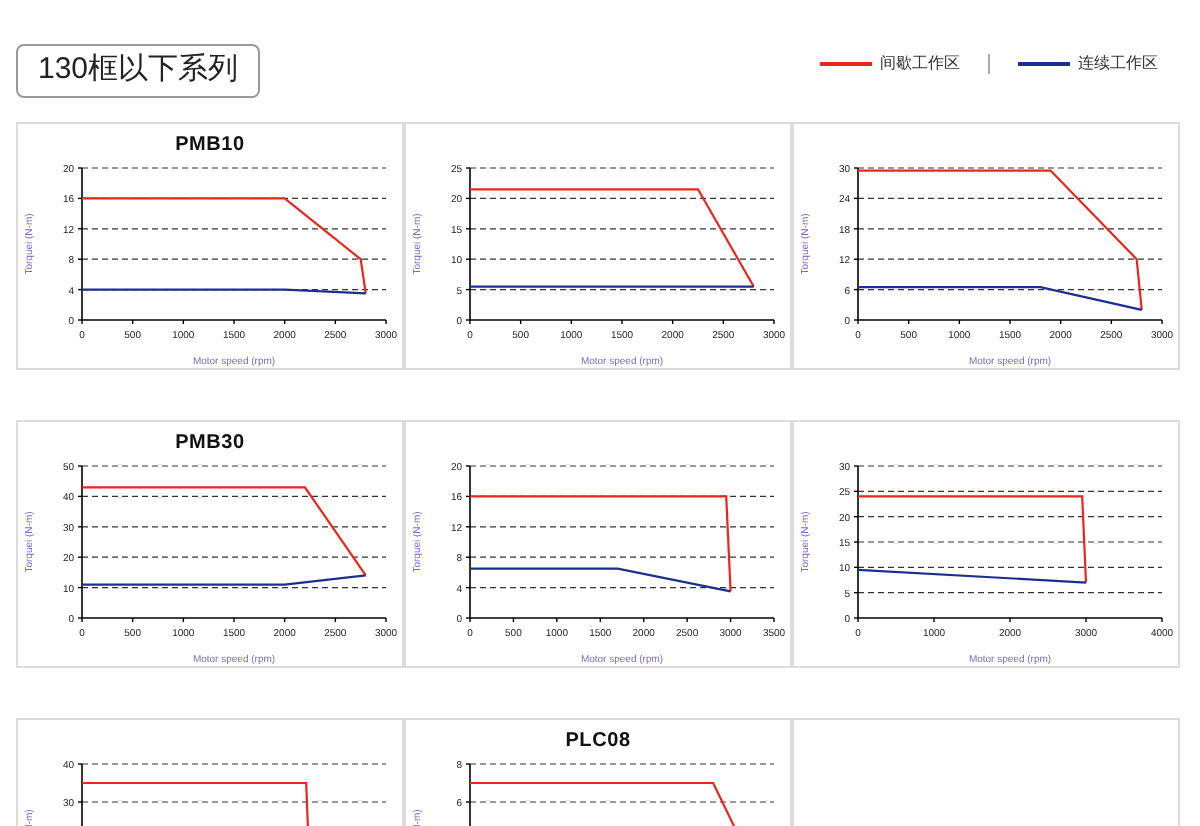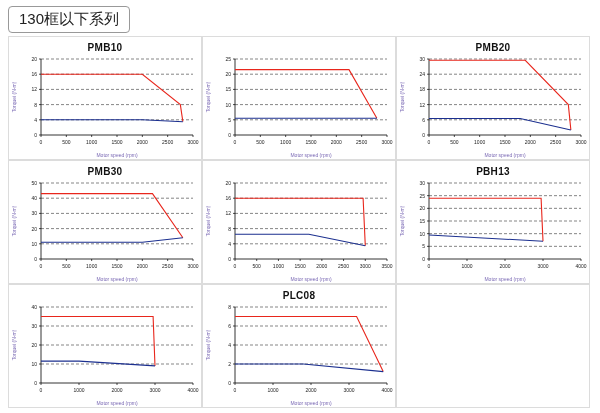--- a/index.html
+++ b/index.html
@@ -5,21 +5,21 @@
   html,body{margin:0;padding:0;}
   body{
     width:600px;height:413px;
     background:#ffffff;
     font-family:"Liberation Sans", sans-serif;
     position:relative;
     overflow:hidden;
   }
 
   .header{
-    position:absolute;left:0;top:0;width:587px;height:32px;
+    position:absolute;left:0;top:16px;width:587px;height:32px;
   }
   .title-box{
     position:absolute;left:8px;top:6px;
     border:1px solid #999;
     border-radius:4px;
     padding:3px 10px 4px 10px;
     font-size:15px;
     color:#222;
     background:#fff;
     line-height:18px;
@@ -37,20 +37,21 @@
     position:absolute;left:8px;top:36px;
     width:584px;
     display:flex;flex-wrap:wrap;
   }
   .cell{
     width:194px;height:124px;
     border:1px solid #dcdcdc;
     box-sizing:border-box;
     position:relative;
     background:#fff;
+    margin-top:25px;
   }
   .cell.empty{border:1px solid #dcdcdc;}
   .chart-title{
     position:absolute;top:5px;left:0;width:100%;
     text-align:center;
     font-size:10px;font-weight:bold;color:#111;
     letter-spacing:.3px;
   }
   svg{display:block;}
   .axis-label-x{
@@ -59,20 +60,31 @@
   .axis-label-y{
     font-size:5px;fill:#7b6ab5;
   }
   .tick{font-size:5px;fill:#222;}
 </style>
 </head>
 <body>
 
 <div class="header">
   <div class="title-box">130框以下系列</div>
+  <div class="legend">
+    <div class="legend-item">
+      <span class="legend-swatch" style="background:#e8261c"></span>
+      <span>间歇工作区</span>
+    </div>
+    <div class="legend-sep"></div>
+    <div class="legend-item">
+      <span class="legend-swatch" style="background:#1b2f8f"></span>
+      <span>连续工作区</span>
+    </div>
+  </div>
 </div>
 
 <div class="grid" id="chart-grid">
     <div class="cell">
       <div class="chart-title">PMB10</div>
       <svg width="194" height="124">
         <line x1="32" x2="184" y1="82.8" y2="82.8" stroke="#333" stroke-width="0.6" stroke-dasharray="3,2"></line>
         <line x1="32" x2="184" y1="67.6" y2="67.6" stroke="#333" stroke-width="0.6" stroke-dasharray="3,2"></line>
         <line x1="32" x2="184" y1="52.4" y2="52.4" stroke="#333" stroke-width="0.6" stroke-dasharray="3,2"></line>
         <line x1="32" x2="184" y1="37.199999999999996" y2="37.199999999999996" stroke="#333" stroke-width="0.6" stroke-dasharray="3,2"></line>
@@ -146,21 +158,20 @@
         <text x="158.66666666666669" y="107" text-anchor="middle" class="tick">2500</text>
         <line x1="184" x2="184" y1="98" y2="100" stroke="#000" stroke-width="0.7"></line>
         <text x="184" y="107" text-anchor="middle" class="tick">3000</text>
         <text x="108" y="120" text-anchor="middle" class="axis-label-x">Motor speed (rpm)</text>
         <text x="7" y="60" text-anchor="middle" class="axis-label-y" transform="rotate(-90 7 60)">Torquei (N-m)</text>
         <path d="M32.00,32.64 L146.00,32.64 L173.87,81.28" fill="none" stroke="#e8261c" stroke-width="1.1"></path>
         <path d="M32.00,81.28 L146.00,81.28 L173.87,81.28" fill="none" stroke="#1b2f8f" stroke-width="1.1"></path>
       </svg>
     </div>
     <div class="cell">
-      <div class="chart-title">PMB20</div>
       <svg width="194" height="124">
         <line x1="32" x2="184" y1="82.8" y2="82.8" stroke="#333" stroke-width="0.6" stroke-dasharray="3,2"></line>
         <line x1="32" x2="184" y1="67.6" y2="67.6" stroke="#333" stroke-width="0.6" stroke-dasharray="3,2"></line>
         <line x1="32" x2="184" y1="52.4" y2="52.4" stroke="#333" stroke-width="0.6" stroke-dasharray="3,2"></line>
         <line x1="32" x2="184" y1="37.199999999999996" y2="37.199999999999996" stroke="#333" stroke-width="0.6" stroke-dasharray="3,2"></line>
         <line x1="32" x2="184" y1="22" y2="22" stroke="#333" stroke-width="0.6" stroke-dasharray="3,2"></line>
         <line x1="32" x2="184" y1="98" y2="98" stroke="#000" stroke-width="0.8"></line>
         <line x1="32" x2="32" y1="22" y2="98" stroke="#000" stroke-width="0.8"></line>
         <line x1="30" x2="32" y1="98" y2="98" stroke="#000" stroke-width="0.7"></line>
         <text x="28" y="100" text-anchor="end" class="tick">0</text>
@@ -273,21 +284,20 @@
         <text x="162.28571428571428" y="107" text-anchor="middle" class="tick">3000</text>
         <line x1="184" x2="184" y1="98" y2="100" stroke="#000" stroke-width="0.7"></line>
         <text x="184" y="107" text-anchor="middle" class="tick">3500</text>
         <text x="108" y="120" text-anchor="middle" class="axis-label-x">Motor speed (rpm)</text>
         <text x="7" y="60" text-anchor="middle" class="axis-label-y" transform="rotate(-90 7 60)">Torquei (N-m)</text>
         <path d="M32.00,37.20 L160.11,37.20 L162.29,84.70" fill="none" stroke="#e8261c" stroke-width="1.1"></path>
         <path d="M32.00,73.30 L105.83,73.30 L162.29,84.70" fill="none" stroke="#1b2f8f" stroke-width="1.1"></path>
       </svg>
     </div>
     <div class="cell">
-      <div class="chart-title">PBH13</div>
       <svg width="194" height="124">
         <line x1="32" x2="184" y1="85.33333333333333" y2="85.33333333333333" stroke="#333" stroke-width="0.6" stroke-dasharray="3,2"></line>
         <line x1="32" x2="184" y1="72.66666666666667" y2="72.66666666666667" stroke="#333" stroke-width="0.6" stroke-dasharray="3,2"></line>
         <line x1="32" x2="184" y1="60" y2="60" stroke="#333" stroke-width="0.6" stroke-dasharray="3,2"></line>
         <line x1="32" x2="184" y1="47.333333333333336" y2="47.333333333333336" stroke="#333" stroke-width="0.6" stroke-dasharray="3,2"></line>
         <line x1="32" x2="184" y1="34.666666666666664" y2="34.666666666666664" stroke="#333" stroke-width="0.6" stroke-dasharray="3,2"></line>
         <line x1="32" x2="184" y1="22" y2="22" stroke="#333" stroke-width="0.6" stroke-dasharray="3,2"></line>
         <line x1="32" x2="184" y1="98" y2="98" stroke="#000" stroke-width="0.8"></line>
         <line x1="32" x2="32" y1="22" y2="98" stroke="#000" stroke-width="0.8"></line>
         <line x1="30" x2="32" y1="98" y2="98" stroke="#000" stroke-width="0.7"></line>

